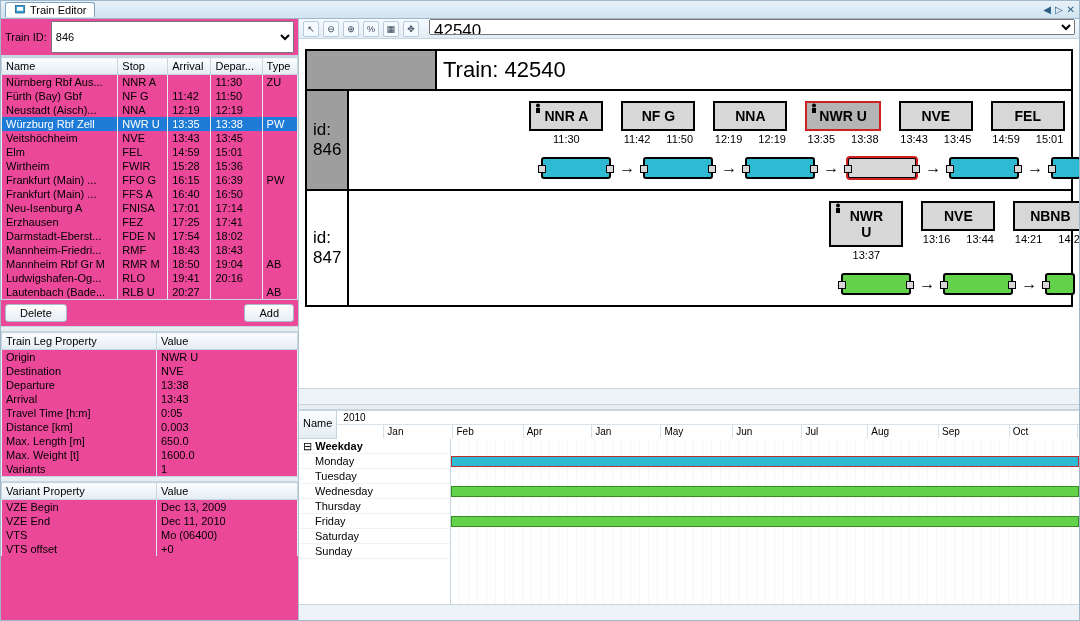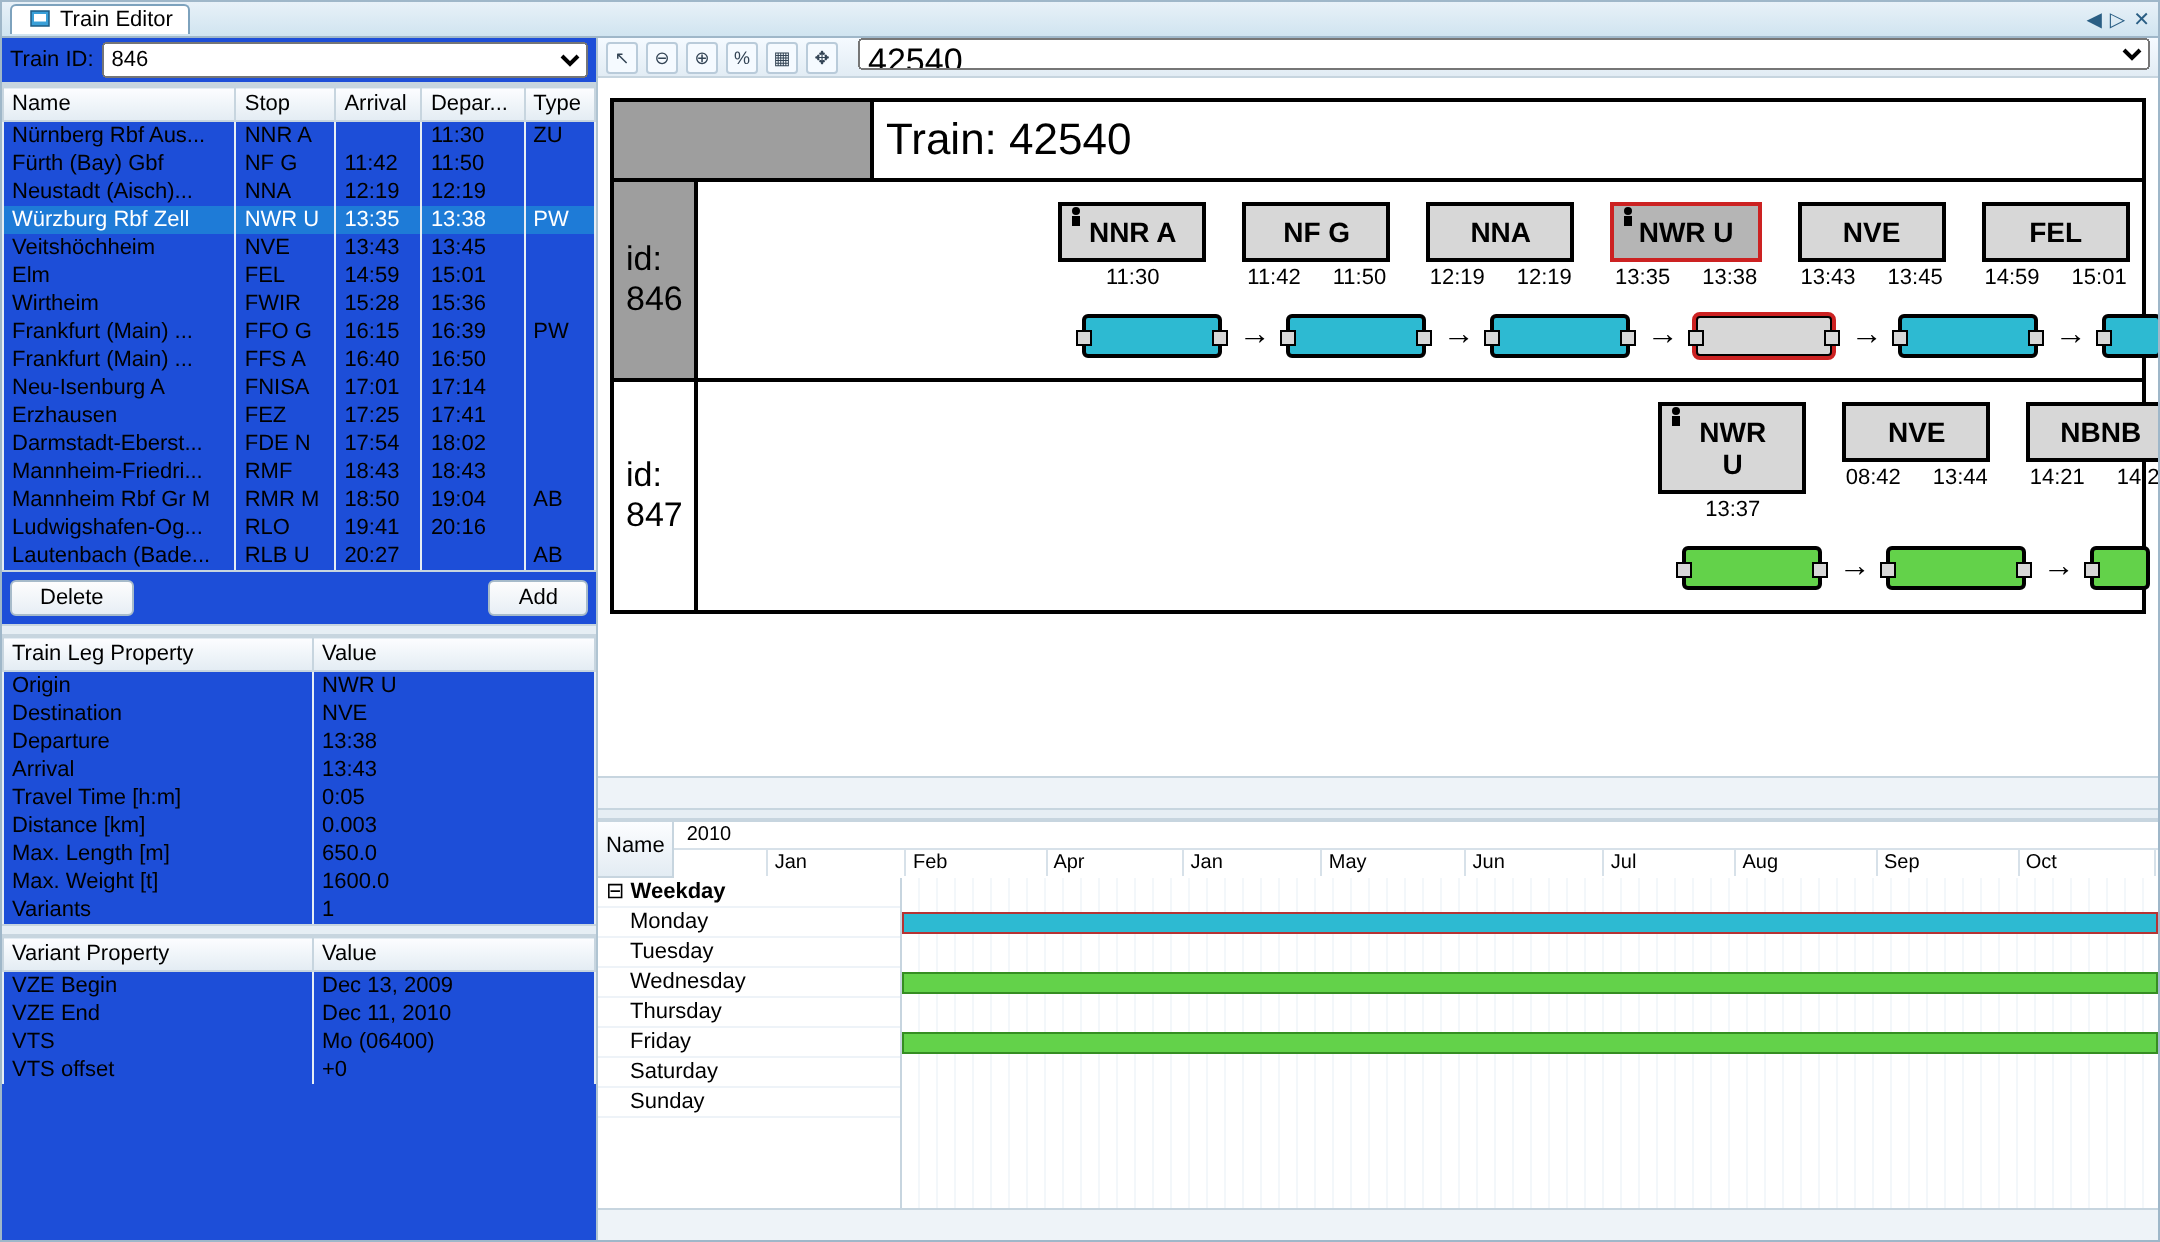--- a/index.html
+++ b/index.html
@@ -3,23 +3,23 @@
 <meta charset="utf-8">
 <style>
   * { box-sizing: border-box; margin: 0; padding: 0; }
   html, body { font-family: Tahoma, Arial, sans-serif; font-size: 11px; height: 100%; background: #d8e7f2; }
   .app { width: 1080px; height: 621px; display: flex; flex-direction: column; background: #f5f9fc; border: 1px solid #9fb7c9; }
   .titlebar { height: 18px; background: linear-gradient(#e8f1f8,#d0e4f0); border-bottom: 1px solid #9fb7c9; display:flex; align-items:center; padding: 0 4px; }
   .titlebar .tab { background:#fff; border:1px solid #7da2bd; border-bottom:none; padding:1px 8px; border-radius:3px 3px 0 0; display:flex; align-items:center; gap:4px;}
   .titlebar .right-ctl { margin-left:auto; display:flex; gap:4px; }
   .right-ctl span { color:#2a5e84; font-size:10px; cursor:pointer;}
   .body { flex:1; display:flex; overflow:hidden;}
-  .left { width: 298px; display:flex; flex-direction:column; border-right:1px solid #b0c4d2; background:#1d4ed8;}
+  .left { width: 298px; display:flex; flex-direction:column; border-right:1px solid #b0c4d2; background:#ec4899;}
   .train-id-row { padding:2px 4px; display:flex; align-items:center; gap:4px; border-bottom:1px solid #c7d5df;}
-  .train-id-row select { flex:1; font-size:11px; height:18px;}
+  .train-id-row select { flex:1; font-size:11px; height:32px;}
   .stops-table { border-top:1px solid #c7d5df; border-bottom:1px solid #c7d5df;}
   table { border-collapse: collapse; width:100%; }
   th { background: linear-gradient(#fcfdff,#e3ecf3); border:1px solid #c7d5df; padding:2px 4px; text-align:left; font-weight:normal;}
   td { border-left:1px solid #e6eef4; border-right:1px solid #e6eef4; padding:1px 4px; white-space:nowrap; overflow:hidden;}
   tr.sel td { background:#1e7bd7; color:#fff;}
   .btn-row { display:flex; padding:4px; gap:4px;}
   .btn { background:linear-gradient(#fdfdfd,#e7eef5); border:1px solid #a7bbca; padding:2px 14px; border-radius:3px; cursor:pointer;}
   .btn-add { margin-left:auto;}
   .prop-table th:first-child, .prop-table td:first-child { width: 155px; }
   .color-swatch { display:inline-block; width:120px; height:12px; background:#38bfd3;}
@@ -420,21 +420,21 @@
                             <circle cx="5" cy="2.5" r="2" fill="#000"></circle>
                             <rect x="3" y="5" width="4" height="5" fill="#000"></rect>
                           </svg></span></div>
                       <div class="stimes">
                         <span>13:37</span>
                       </div>
                     </div>
                     <div class="station">
                       <div class="sbox">NVE</div>
                       <div class="stimes">
-                        <span>08:42</span>
+                        <span>13:16</span>
                         <span>13:44</span>
                       </div>
                     </div>
                     <div class="station">
                       <div class="sbox">NBNB</div>
                       <div class="stimes">
                         <span>14:21</span>
                         <span>14:29</span>
                       </div>
                     </div>

